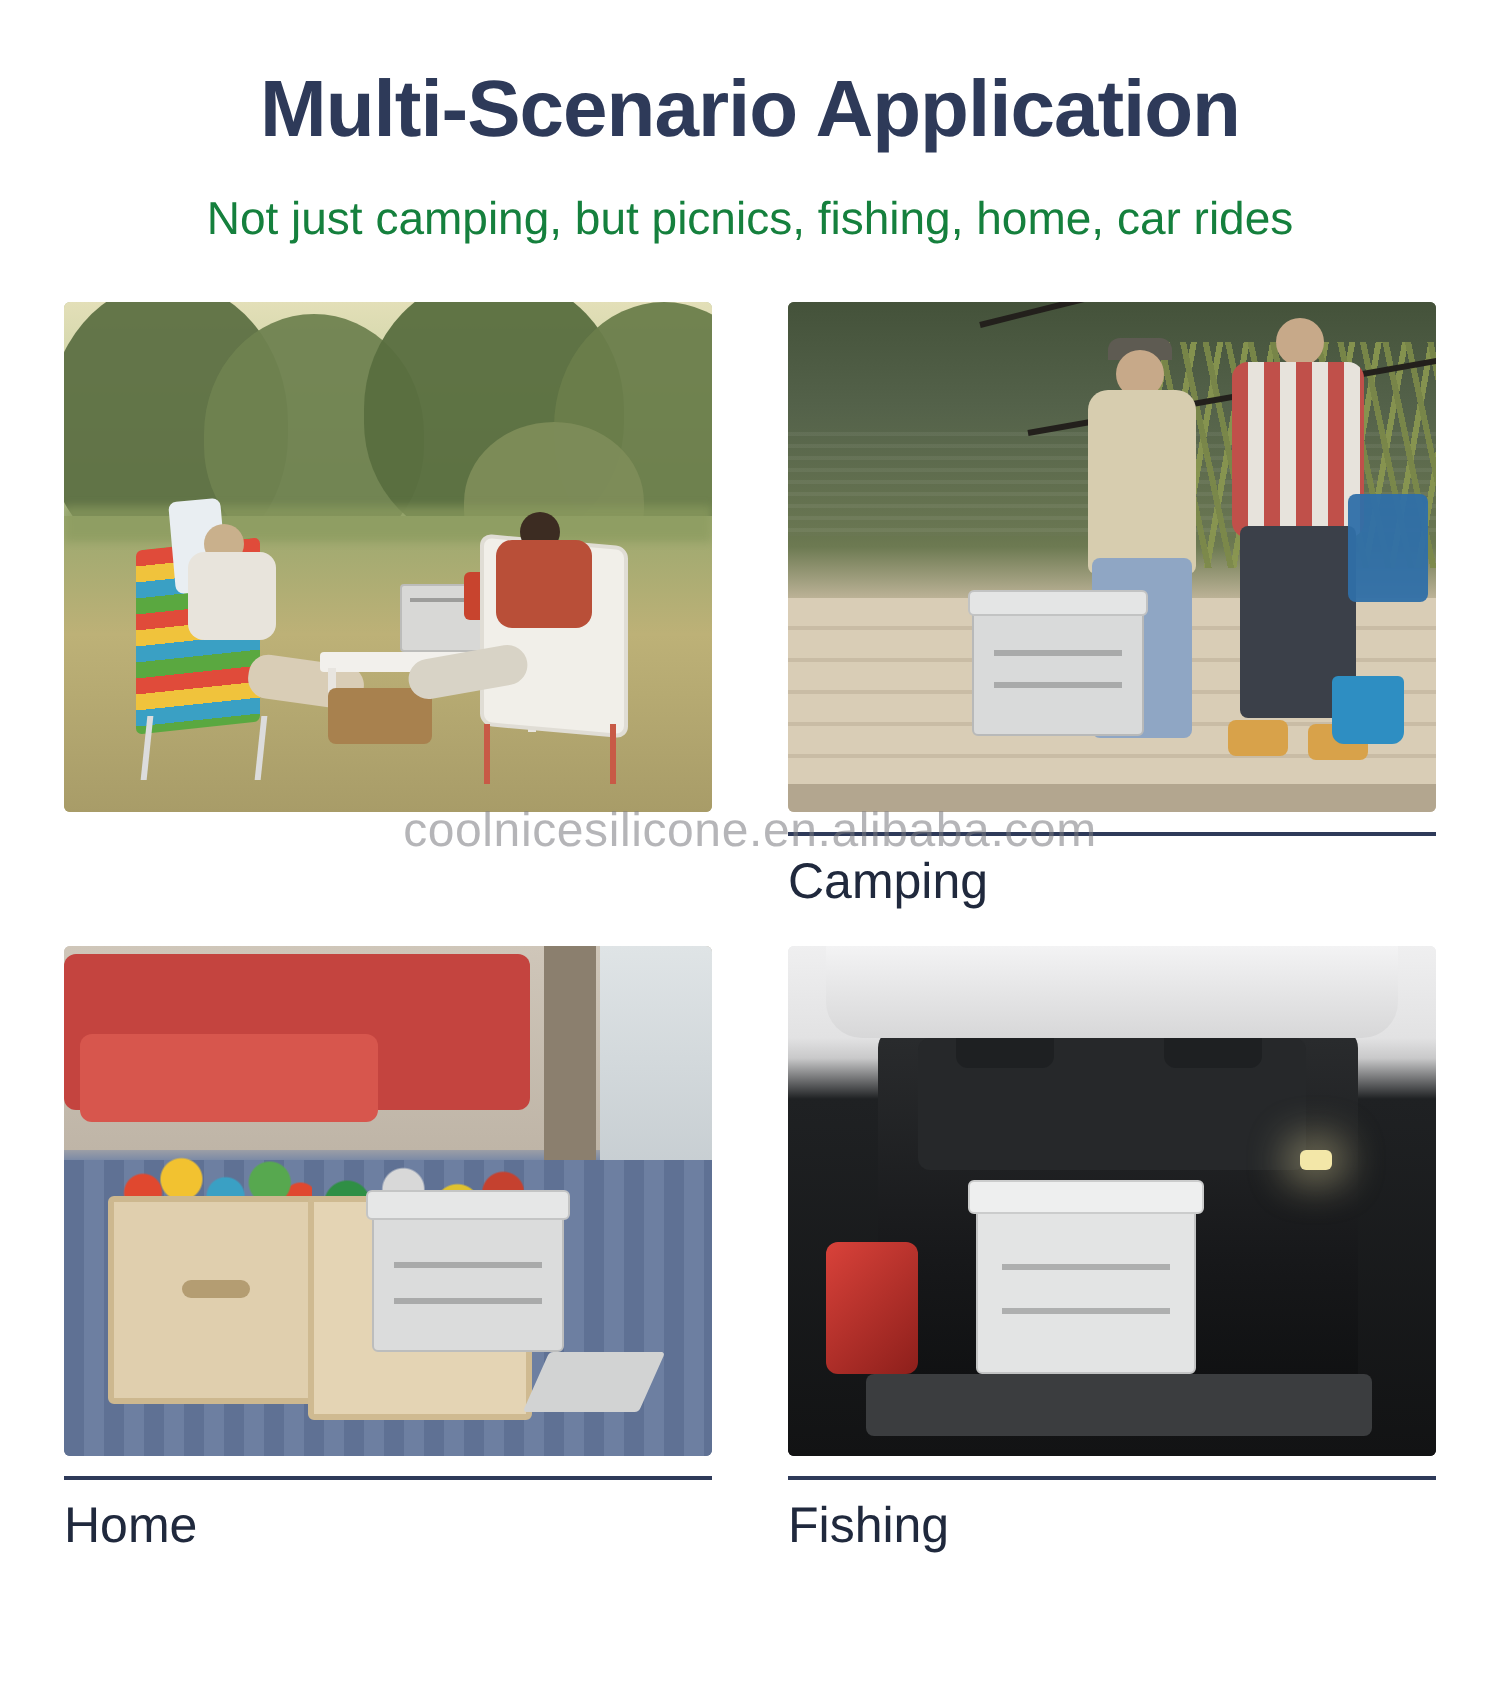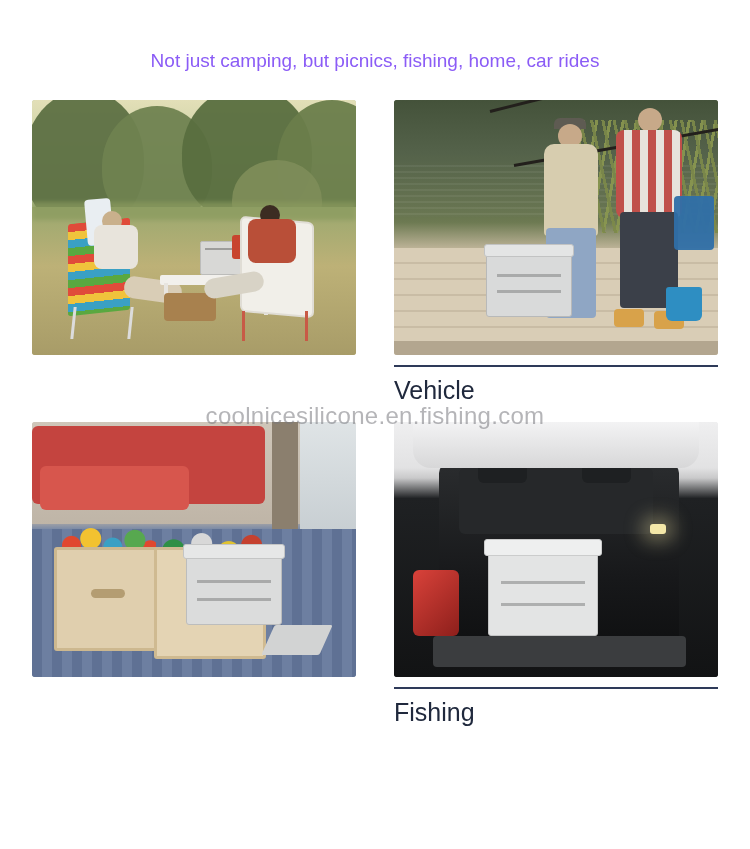--- a/index.html
+++ b/index.html
@@ -23,22 +23,22 @@
   }
   .title {
     font-size: 40px;
     font-weight: bold;
     color: #2e3a59;
     letter-spacing: -0.5px;
     line-height: 1.15;
   }
   .subtitle {
     margin-top: 18px;
-    font-size: 19px;
-    color: #8b5cf6;
+    font-size: 23px;
+    color: #15803d;
     font-weight: 400;
   }
   .grid {
     margin-top: 28px;
     padding: 0 32px;
     display: grid;
     grid-template-columns: 1fr 1fr;
     grid-column-gap: 38px;
     grid-row-gap: 14px;
   }
@@ -405,20 +405,21 @@
     pointer-events: none;
     user-select: none;
   }
 </style>
 </head>
 <body>
 
 <div class="page">
 
   <div class="header">
+    <div class="title">Multi-Scenario Application</div>
     <div class="subtitle">Not just camping, but picnics, fishing, home, car rides</div>
   </div>
 
   <div class="grid">
 
     <div class="card">
       <div class="photo camping">
         <div class="camp-sky"></div>
         <div class="tree t1"></div>
         <div class="tree t2"></div>
@@ -465,21 +466,21 @@
         <div class="boot2"></div>
         <div class="blue-chair"></div>
         <div class="bucket"></div>
         <div class="fish-box">
           <div class="lid"></div>
           <div class="slot"></div>
           <div class="slot2"></div>
         </div>
       </div>
       <div class="caption-wrap">
-        <div class="caption">Vehicle</div>
+        <div class="caption">Camping</div>
       </div>
     </div>
 
     <div class="card">
       <div class="photo home">
         <div class="home-wall"></div>
         <div class="sofa">
           <div class="sofa-cushion"></div>
         </div>
         <div class="pillar"></div>
@@ -494,20 +495,23 @@
           <div class="crate-handle"></div>
         </div>
         <div class="teddy"></div>
         <div class="home-box">
           <div class="lid"></div>
           <div class="slot"></div>
           <div class="slot2"></div>
         </div>
         <div class="home-flap"></div>
       </div>
+      <div class="caption-wrap">
+        <div class="caption">Home</div>
+      </div>
     </div>
 
     <div class="card">
       <div class="photo vehicle">
         <div class="veh-body"></div>
         <div class="trunk-cavity"></div>
         <div class="seat-back"></div>
         <div class="headrest1"></div>
         <div class="headrest2"></div>
         <div class="hatch"></div>
@@ -520,14 +524,14 @@
           <div class="slot2"></div>
         </div>
       </div>
       <div class="caption-wrap">
         <div class="caption">Fishing</div>
       </div>
     </div>
 
   </div>
 
-  <div class="watermark">coolnicesilicone.en.fishing.com</div>
+  <div class="watermark">coolnicesilicone.en.alibaba.com</div>
 </div>
 
 </body></html>

